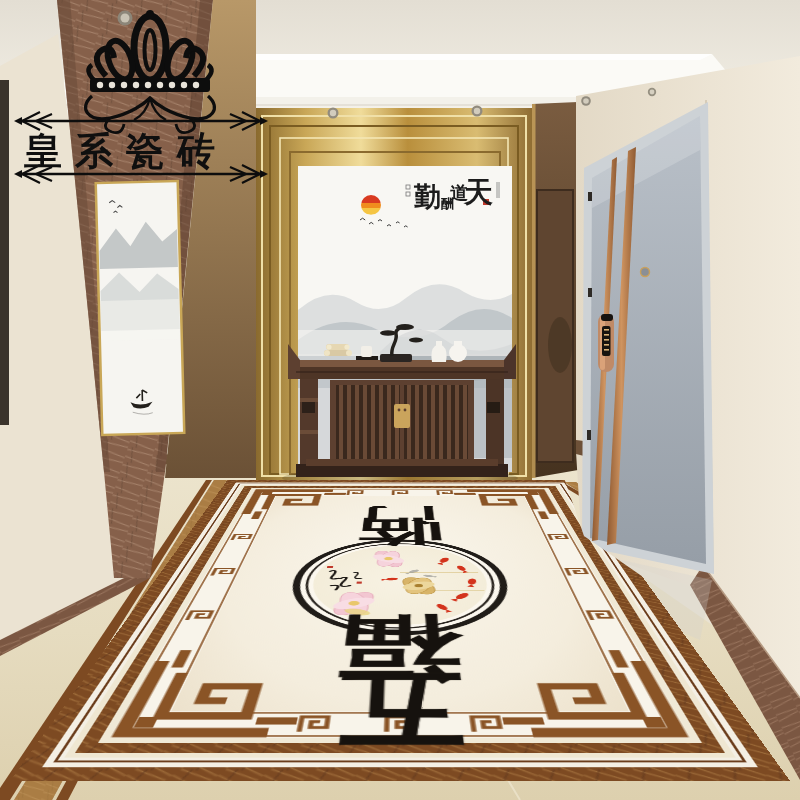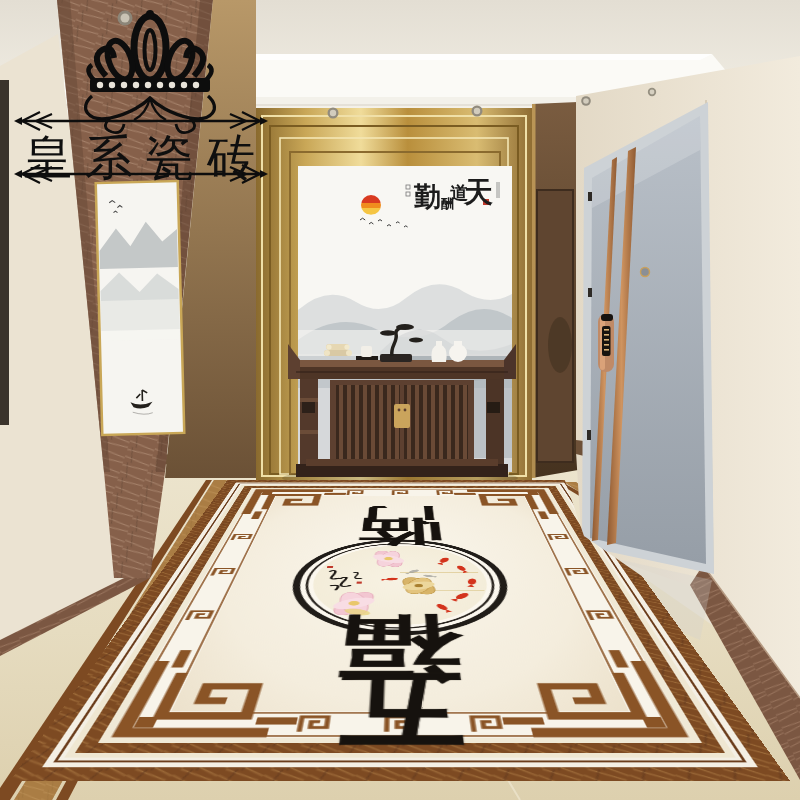--- a/index.html
+++ b/index.html
@@ -14,21 +14,21 @@
   #carpet{position:absolute;left:161px;top:240px;width:478px;height:664px;
     transform:perspective(790px) rotateX(67.3deg);transform-origin:50% 50%;}
   .fchar{position:absolute;left:239px;color:#16120e;font-weight:900;
     font-family:"DejaVu Serif","DejaVu Sans",serif;line-height:1;white-space:nowrap;
     text-shadow:0 0 1px #2a241c;}
   
   .mchar{position:absolute;color:#1c1c1c;font-weight:700;z-index:6;
     font-family:"DejaVu Serif","DejaVu Sans",serif;line-height:1;}
   
   #wm-text{position:absolute;left:24px;top:126px;width:244px;z-index:11;
-    font-size:48px;font-weight:400;letter-spacing:13px;color:#0f0f0f;
+    font-size:38px;font-weight:700;letter-spacing:13px;color:#0f0f0f;
     font-family:"DejaVu Serif","DejaVu Sans",serif;white-space:nowrap;}
 </style>
 </head>
 <body>
 
 <div id="stage">
 
   <svg class="abs" width="800" height="800" style="left:0;top:0;z-index:1">
     <defs>
       <linearGradient id="ceilG" x1="0" y1="0" x2="0" y2="1">

